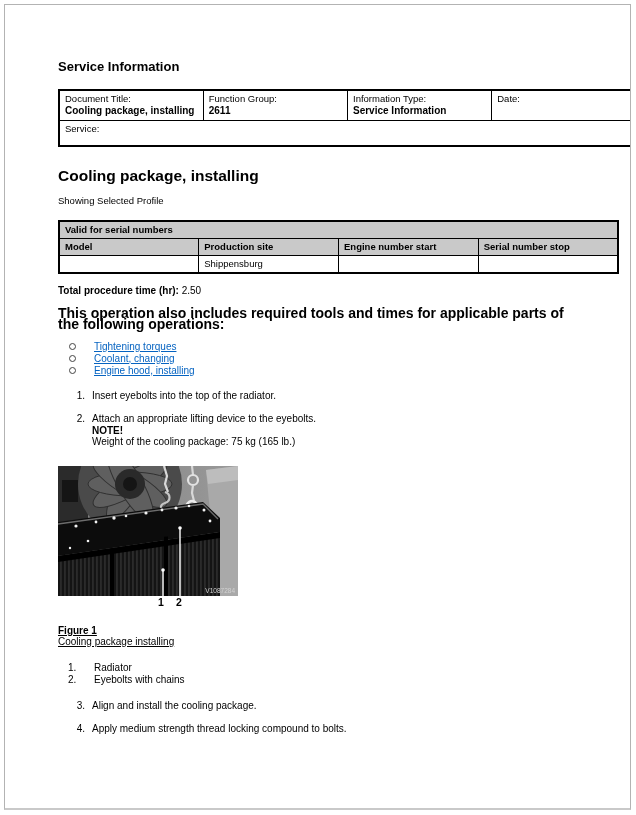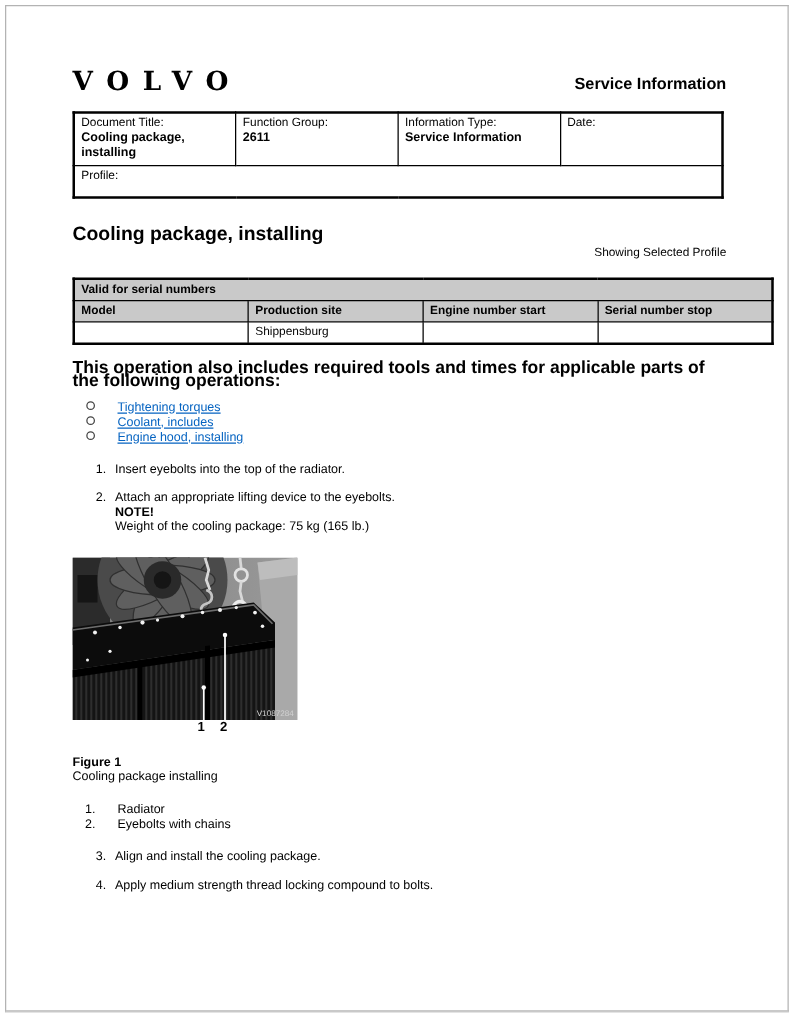--- a/index.html
+++ b/index.html
@@ -8,66 +8,65 @@
     position:absolute; left:4px; top:4px; width:627px; height:806px;
     background:#fff; border:1px solid #b3b3b3; border-bottom:2px solid #c9c9c9;
     padding:0 49px 0 53px; overflow:hidden;
   }
   
   .masthead { margin-top:48px; height:22px; display:flex; justify-content:space-between; align-items:flex-end; }
   .volvo-logo { font-family:"DejaVu Serif", serif; font-weight:bold; font-size:21px; letter-spacing:11px; line-height:20px; }
   .service-info { font-weight:bold; font-size:13px; line-height:16px; }
   
   table { border-collapse:collapse; }
-  .doc-table { margin-top:14px; width:521px; border:2px solid #000; table-layout:fixed; }
+  .doc-table { margin-top:14px; width:579px; border:2px solid #000; table-layout:fixed; }
   .doc-table td { border:1px solid #000; vertical-align:top; padding:2px 5px 3px 5px; font-size:9.5px; line-height:12px; }
   .doc-table .val { font-weight:bold; font-size:10px; }
   .doc-table tr.r1 td { height:29px; }
   .doc-table tr.r2 td { height:25px; }
   
   .title { margin-top:19px; font-size:15.5px; font-weight:bold; line-height:19px; }
-  .profile-note { text-align:right; font-size:9.5px; line-height:11px; }
+  .profile-note { margin-top:10px; text-align:left; font-size:9.5px; line-height:11px; }
   
   .serial-table { margin-top:14px; width:561px; border:2px solid #000; table-layout:fixed; }
   .serial-table td { border:1px solid #000; padding:1px 5px 2px 5px; font-size:9.5px; line-height:13px; height:15px; vertical-align:top; }
   .serial-table .hdr { background:#c9c9c9; font-weight:bold; }
   .c-model{width:100px}.c-site{width:120px}.c-start{width:153px}.c-stop{width:148px}
   
   .op-nbr   { margin-top:13px; font-size:10px; font-weight:bold; line-height:11px; }
   .proc-time{ margin-top:11px; font-size:10px; line-height:11px; }
   .proc-time b { font-weight:bold; }
   .includes { margin-top:12px; font-size:14px; font-weight:bold; line-height:11px; }
   .links { margin-top:11px; list-style:none; }
-  .links li { display:flex; height:12px; }
+  .links li { display:flex; align-items:center; height:12px; }
   .bullet { width:7px; height:7px; border:1px solid #444; border-radius:50%; margin-left:11px; margin-right:18px; flex:0 0 auto; }
   .links a { color:#0563c1; text-decoration:underline; font-size:10px; line-height:12px; cursor:pointer; }
   
   .step { display:flex; font-size:10px; line-height:11.5px; }
   .step .num { width:34px; text-align:right; padding-right:7px; flex:0 0 auto; }
   .s1 { margin-top:13px; } .s2 { margin-top:12px; } .s3 { margin-top:14px; } .s4 { margin-top:12px; }
   .note-label { font-weight:bold; }
   
   .photo-wrap { margin-top:18px; width:180px; }
   .photo-wrap svg { display:block; }
   .callout-row { position:relative; width:180px; height:13px; }
   .callout-row span { position:absolute; top:0; font-size:10.5px; font-weight:bold; line-height:13px; }
   .co1 { left:100px; } .co2 { left:118px; }
-  .figcap { margin-top:16px; font-size:10px; line-height:11.5px; }
+  .figcap { margin-top:16px; font-size:10px; line-height:11.5px;text-decoration:underline; }
   .figcap .t { font-weight:bold; }
   .legend { margin-top:14px; }
   .legend .row { display:flex; font-size:10px; line-height:12px; }
   .legend .num { width:26px; margin-left:10px; flex:0 0 auto; }
 </style>
 </head>
 <body>
 
 <div class="page">
 
   <div class="masthead">
-    <div class="volvo-logo">VOLVO</div>
     <div class="service-info">Service Information</div>
   </div>
 
   <table class="doc-table">
     <tbody>
         <tr class="r1">
       <td>
         <span>Document Title:</span><br>
         <span class="val">Cooling package, installing</span>
       </td>
@@ -79,21 +78,21 @@
         <span>Information Type:</span><br>
         <span class="val">Service Information</span>
       </td>
       <td>
         <span>Date:</span><br>
         <span class="val"></span>
       </td>
     </tr>
     <tr class="r2">
       <td colspan="4">
-        <span>Profile:</span>
+        <span>Service:</span>
         <span></span>
       </td>
     </tr>
   </tbody>
     </table>
 
   <div class="title">Cooling package, installing</div>
   <div class="profile-note">Showing Selected Profile</div>
 
   <table class="serial-table">
@@ -109,30 +108,34 @@
     </tr>
     <tr>
       <td></td>
       <td>Shippensburg</td>
       <td></td>
       <td></td>
     </tr>
   </tbody>
     </table>
 
+  <div class="proc-time">
+    <b>Total procedure time (hr):</b>
+    <span>2.50</span>
+  </div>
   <div class="includes">This operation also includes required tools and times for applicable parts of the following operations:</div>
 
   <ul class="links">
     <li>
       <span class="bullet"></span>
       <a>Tightening torques</a>
     </li>
     <li>
       <span class="bullet"></span>
-      <a>Coolant, includes</a>
+      <a>Coolant, changing</a>
     </li>
     <li>
       <span class="bullet"></span>
       <a>Engine hood, installing</a>
     </li>
   </ul>
 
   <div class="step s1">
     <span class="num">1.</span>
     <span>Insert eyebolts into the top of the radiator.</span>

